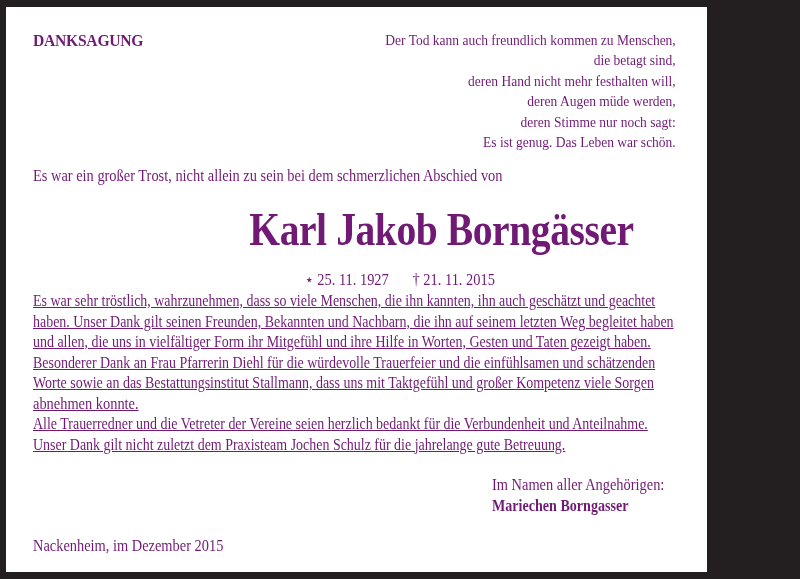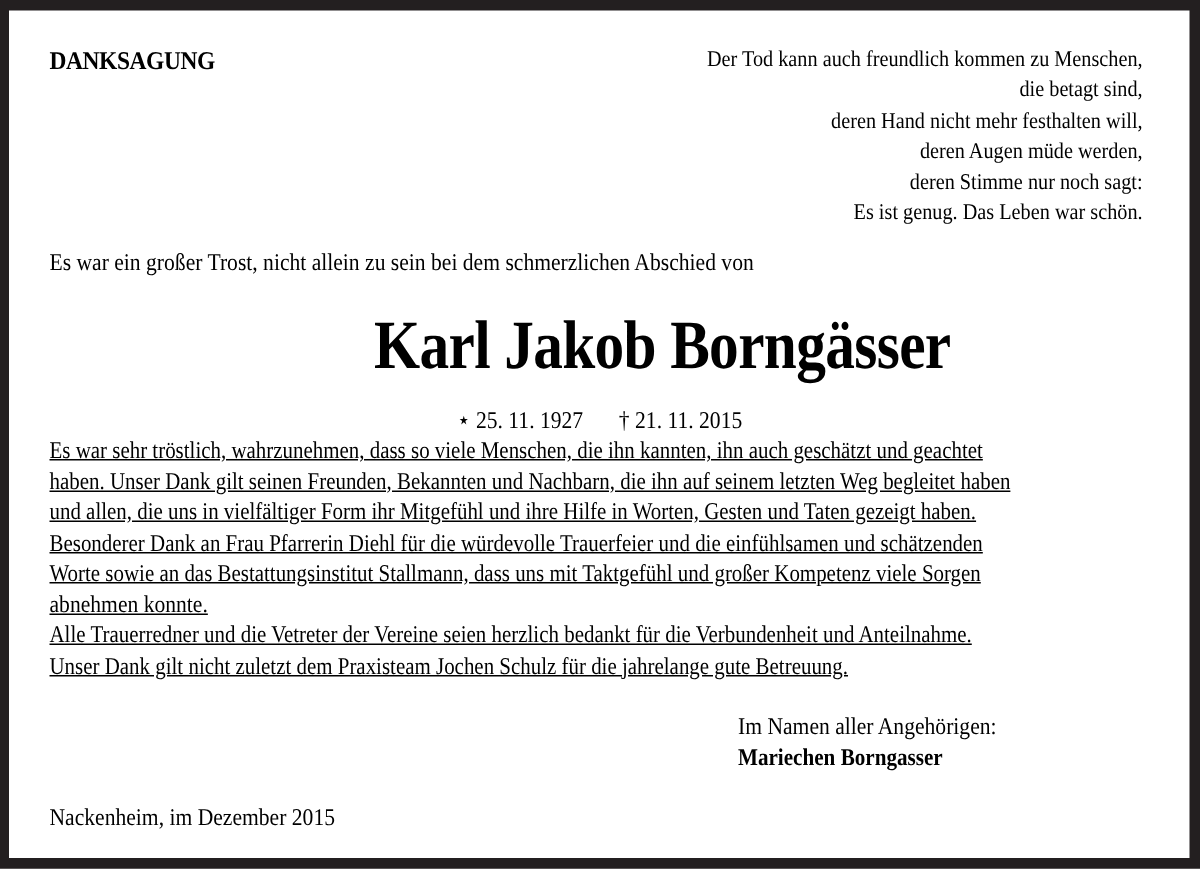--- a/index.html
+++ b/index.html
@@ -1,19 +1,19 @@
 <!DOCTYPE html>
 <html><head>
 <meta charset="utf-8">
 <style>
   html, body { margin: 0; padding: 0; background: #231f20; }
   body { width: 800px; height: 579px; position: relative; overflow: hidden; }
   .page {
-    position: absolute; left: 6px; top: 7px; width: 787px; height: 565px;
-    background: #ffffff; color: #000000;
+    position: absolute; left: 6px; top: 7px; width: 701px; height: 565px;
+    background: #ffffff; color: #701a75;
     font-family: "Liberation Serif", "DejaVu Serif", serif;
   }
   .abs { position: absolute; white-space: nowrap; }
   .heading { left: 27px; top: 24px; font-size: 17px; font-weight: bold; letter-spacing: -0.3px; transform: scaleX(0.92); transform-origin: left top; }
   .poem { right: 31px; top: 23px; text-align: right; font-size: 15px; line-height: 20.4px; transform: scaleX(0.9); transform-origin: right top; }
   .poem div { white-space: nowrap; }
   .intro { left: 27px; top: 160px; font-size: 16px; transform: scaleX(0.9); transform-origin: left top; }
   .name { left: 0; width: 787px; top: 196px; text-align: center; font-size: 46px; font-weight: bold; letter-spacing: -0.5px; margin-left: 42px; }
   .name span { display: inline-block; transform: scaleX(0.86); }
   .dates { left: 0; width: 787px; top: 263px; text-align: center; font-size: 16px; }

